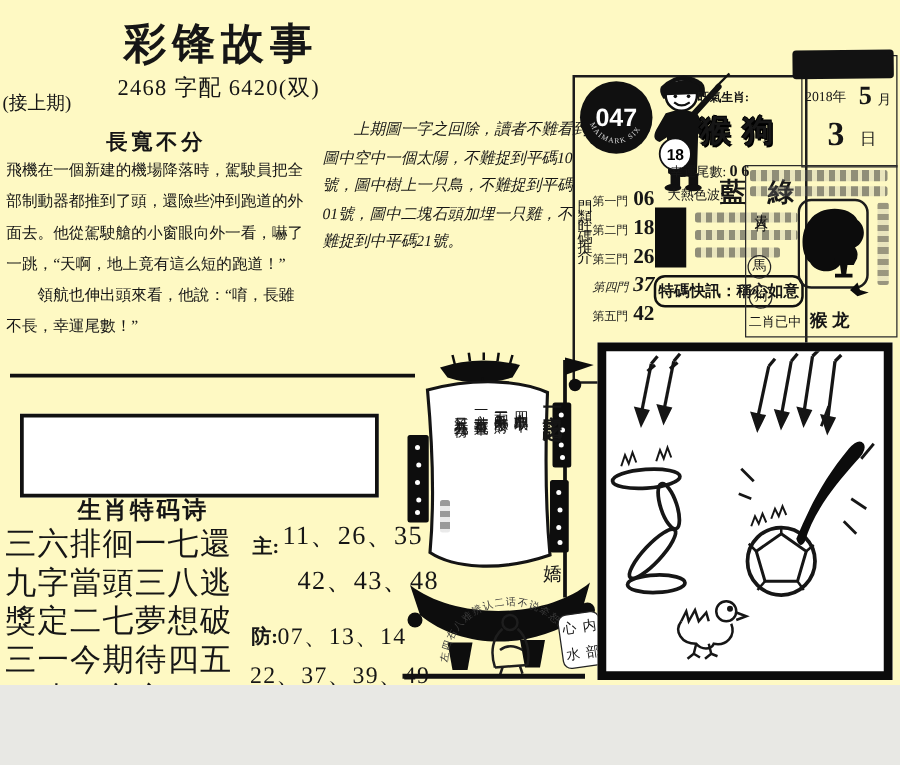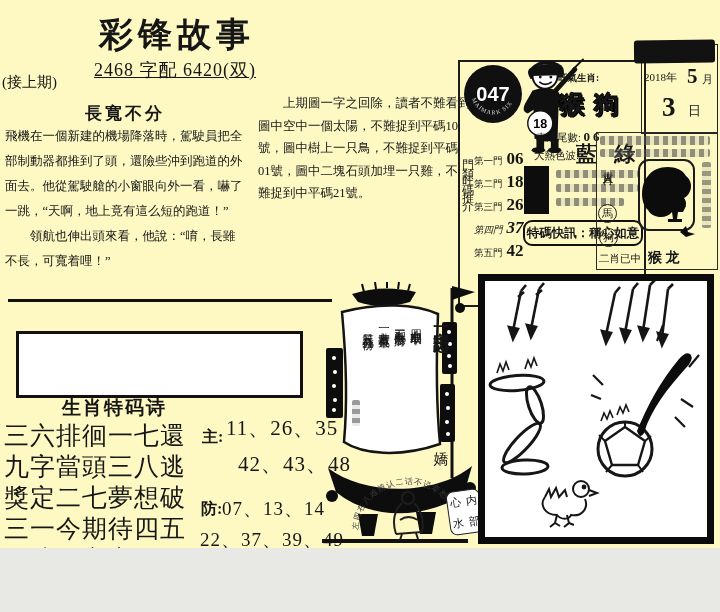--- a/index.html
+++ b/index.html
@@ -11,45 +11,45 @@
   .vtext{writing-mode:vertical-rl;text-orientation:upright;}
   .smudge{background:repeating-linear-gradient(90deg,rgba(70,70,70,.6) 0 5px,rgba(170,170,170,.25) 5px 9px);
           filter:blur(.6px);border-radius:2px;}
   .vsmudge{background:repeating-linear-gradient(180deg,rgba(70,70,70,.55) 0 5px,rgba(170,170,170,.25) 5px 9px);
           filter:blur(.6px);border-radius:2px;}
   .box{border:2px solid #1c1c1c;}
   .rule{background:#111;}
   .gate-label{font-size:9.5px;}
   .gate-value{font-size:17px;font-weight:bold;margin-left:4px;}
   .story-line{font-size:12.5px;line-height:25px;white-space:nowrap;}
-  .recap-line{font-size:12.5px;line-height:22.5px;white-space:nowrap;}
+  .recap-line{font-size:12.5px;line-height:22.5px;font-style:italic;white-space:nowrap;}
   .poem-line{font-size:25px;letter-spacing:1px;line-height:31px;white-space:nowrap;font-weight:500;}
   .numrow{font-size:21px;letter-spacing:1px;white-space:nowrap;}
   .zodiac-art{font-size:25px;font-weight:900;letter-spacing:9px;
               text-shadow:1px 1px 0 #000,-1px 0 0 #000,0 -1px 0 #000;}
   #watermark{display:flex;align-items:baseline;color:#e8463e;mix-blend-mode:multiply;opacity:.93;
              font-family:"Liberation Sans",sans-serif;font-weight:700;z-index:40;white-space:nowrap;}
 </style>
 </head>
 <body>
 
 <div id="page">
 
   <div class="abs c" style="left:92px;top:12px;width:170px;font-size:34px;font-weight:bold;letter-spacing:5px;">彩锋故事</div>
-  <div class="abs c" style="left:60px;top:58px;width:230px;font-size:18px;letter-spacing:1px;text-decoration:underline;">2468 字配 6420(双)</div>
+  <div class="abs c" style="left:60px;top:58px;width:230px;font-size:18px;letter-spacing:1px;">2468 字配 6420(双)</div>
   <div class="abs" style="left:2px;top:73px;font-size:15px;">(接上期)</div>
 
   <div class="abs c b" style="left:0;top:102px;width:250px;font-size:17px;letter-spacing:3px;">長寬不分</div>
   <div class="abs" style="left:5px;top:124px;width:252px;">
     <div class="story-line">飛機在一個新建的機場降落時，駕駛員把全</div>
     <div class="story-line">部制動器都推到了頭，還險些沖到跑道的外</div>
     <div class="story-line">面去。他從駕駛艙的小窗眼向外一看，嚇了</div>
     <div class="story-line">一跳，“天啊，地上竟有這么短的跑道！”</div>
     <div class="story-line">　　領航也伸出頭來看，他說：“唷，長雖</div>
-    <div class="story-line">不長，可寬着哩！”</div>
+    <div class="story-line">不長，幸運尾數！”</div>
   </div>
 
   <div class="abs" style="left:258px;top:92px;width:202px;">
     <div class="recap-line" style="text-indent:2em">上期圖一字之回除，讀者不難看到</div>
     <div class="recap-line">圖中空中一個太陽，不難捉到平碼10</div>
     <div class="recap-line">號，圖中樹上一只鳥，不難捉到平碼</div>
     <div class="recap-line">01號，圖中二塊石頭加埋一只雞，不</div>
     <div class="recap-line">難捉到中平碼21號。</div>
   </div>
 

